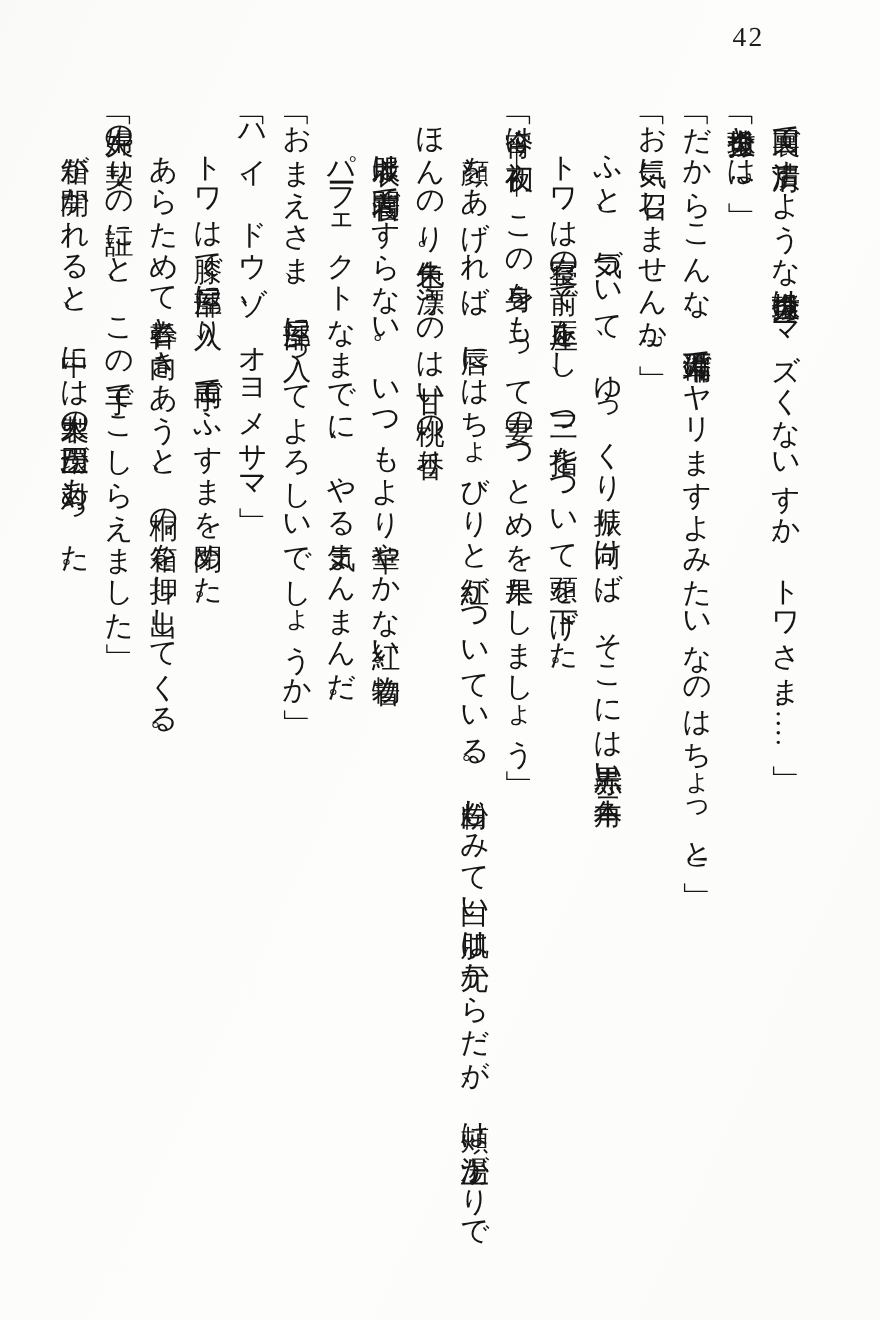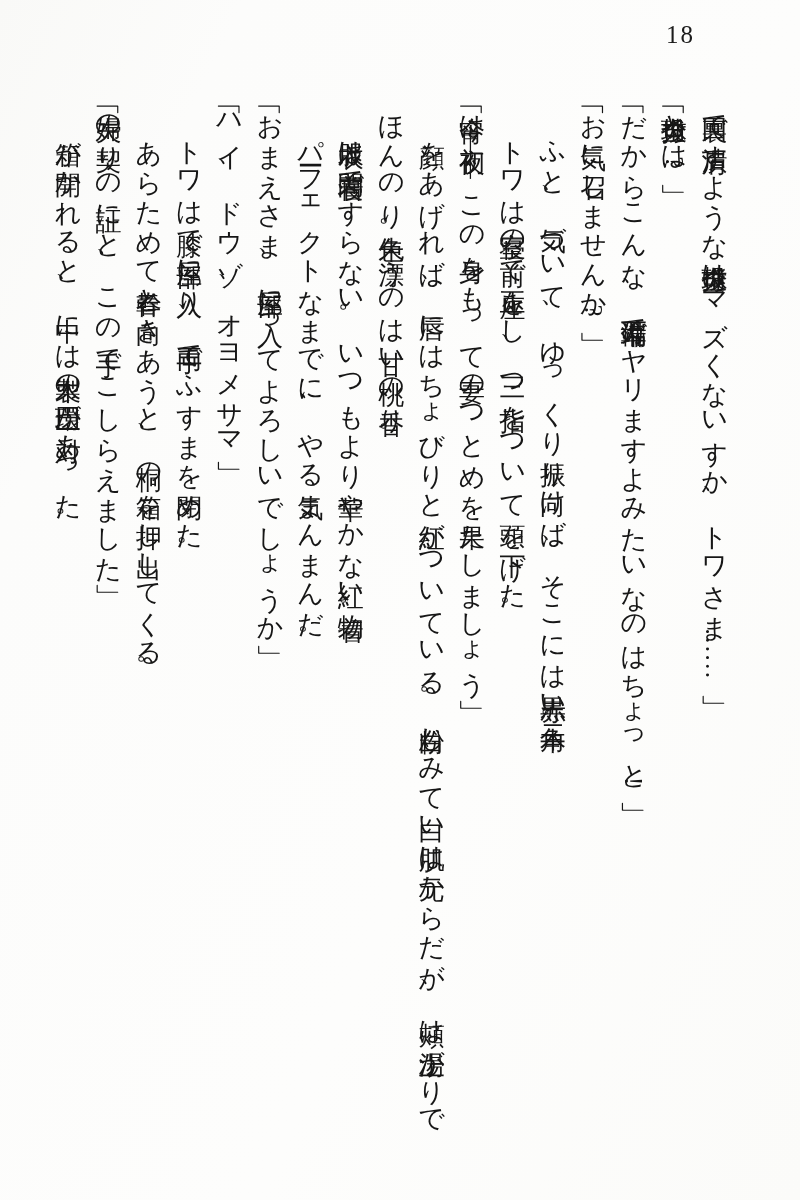--- a/index.html
+++ b/index.html
@@ -41,21 +41,21 @@
   }
   .para.indent {
     text-indent: 1em;
   }
 </style>
 </head>
 <body>
 
 <div class="page">
 
-  <div class="page-number">18</div>
+  <div class="page-number">42</div>
 
   <div class="text-block">
     <p class="para">回裏で肩潰すような全力投球はマズくないすか、トワさま……」</p>
     <p class="para">「全力投球とは?」</p>
     <p class="para">「だからこんな、準備万端でヤリますよみたいなのはちょっと!」</p>
     <p class="para">「お気に召しませんか?」</p>
     <p class="para indent">ふと、気づいて、ゆっくり振り向けば、そこには赤黒い二本角。</p>
     <p class="para indent">トワは寝室の前で正座をし、三つ指をついて頭を下げた。</p>
     <p class="para">「今宵は初夜――この身をもって妻のつとめを果たしましょう」</p>
     <p class="para indent">顔をあげれば、唇にはちょびりと紅がついている。白粉じみて白い肌は元からだが、頰は湯上がりでほんのり朱色。漂うのは甘い桃の香り。</p>

